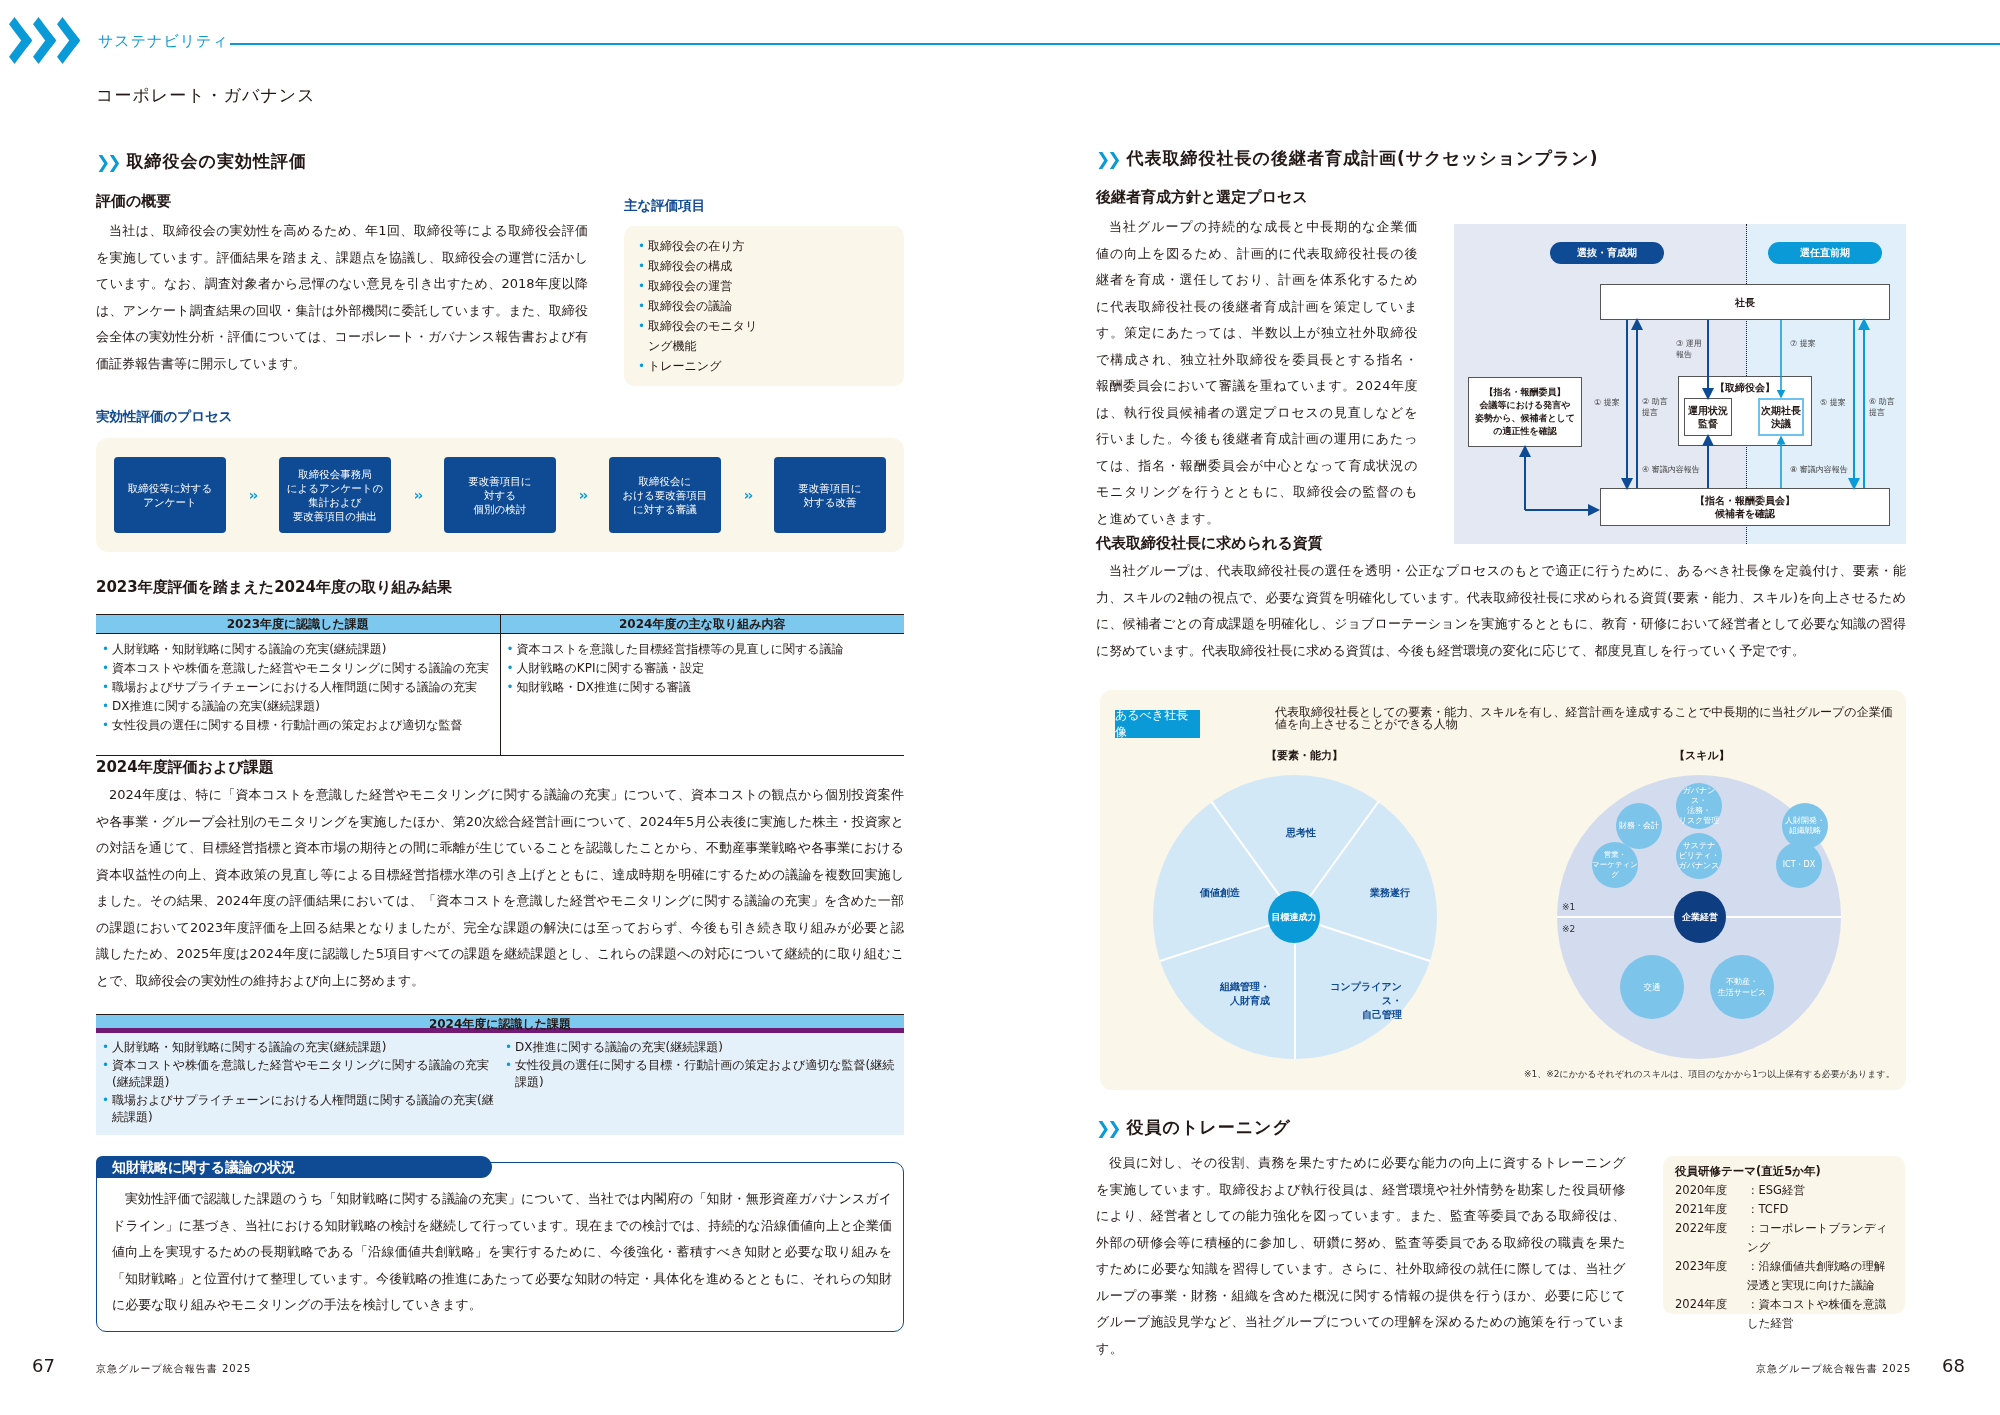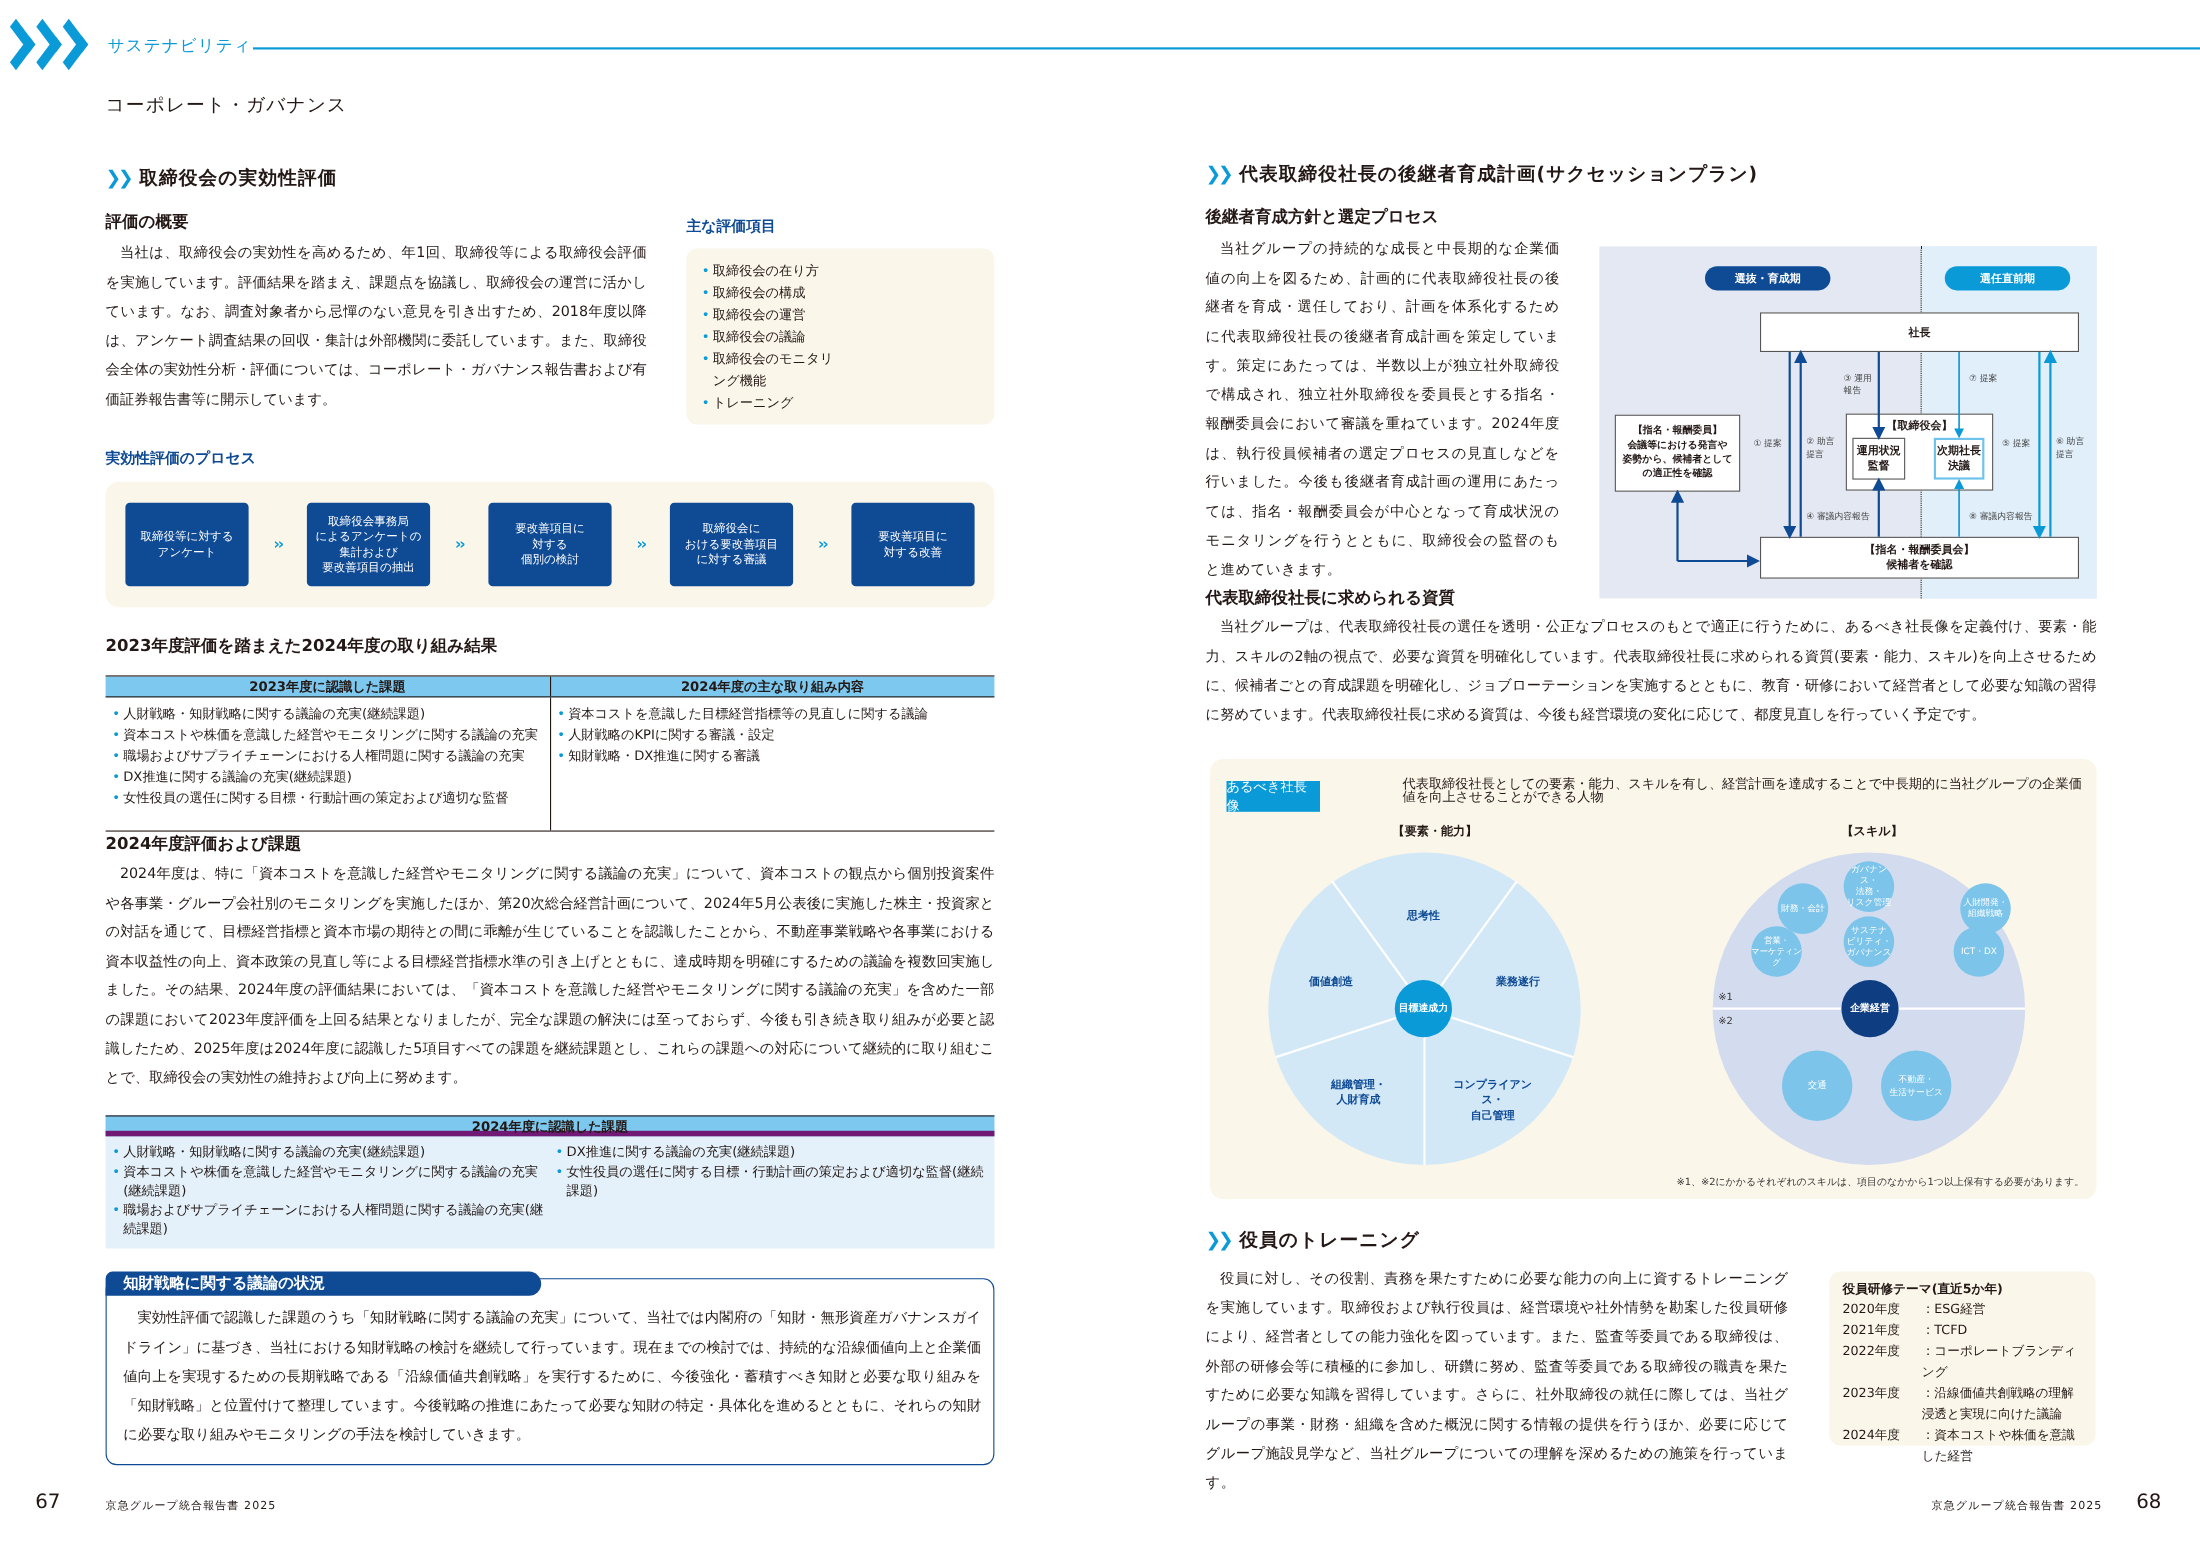--- a/index.html
+++ b/index.html
@@ -52,21 +52,21 @@
   .succ-divider { position: absolute; left: 292px; top: 0; height: 320px; border-left: 1.5px dotted #231815; }
   .pill { position: absolute; height: 22px; border-radius: 11px; color: #fff; font-size: 10px; font-weight: bold; display: flex; align-items: center; justify-content: center; }
   .dbox { position: absolute; background: #fff; border: 1px solid #555; font-size: 10px; font-weight: bold; text-align: center; display: flex; align-items: center; justify-content: center; white-space: pre-line; line-height: 13px; }
   .dlabel { position: absolute; font-size: 8px; color: #444; white-space: pre-line; line-height: 11px; }
   
   .qual { left: 1100px; top: 690px; width: 806px; height: 400px; background: #faf6ea; border-radius: 12px; }
   .qual-tag { position: absolute; left: 15px; top: 20px; width: 85px; height: 28px; background: #0a9ad8; color: #fff; font-size: 12px; display: flex; align-items: center; justify-content: center; }
   .qual-desc { position: absolute; left: 175px; top: 16px; width: 620px; font-size: 12px; line-height: 12px; }
   .qual-h { position: absolute; font-size: 11px; font-weight: bold; }
   .circ { position: absolute; border-radius: 50%; display: flex; align-items: center; justify-content: center; text-align: center; font-size: 9px; line-height: 12px; white-space: pre-line; }
-  .wedge-label { position: absolute; font-size: 10px; color: #0f4a94; font-weight: bold; text-align: center; white-space: pre-line; line-height: 14px; }
+  .wedge-label { position: absolute; font-size: 10px; color: #0f4a94; font-weight: bold; text-align: right; white-space: pre-line; line-height: 14px; }
   .note { position: absolute; font-size: 9px; color: #333; }
   
   .train-box { left: 1663px; top: 1156px; width: 242px; height: 158px; background: #faf6ea; border-radius: 10px; padding: 8px 12px; font-size: 11.5px; }
   .train-row { display: flex; line-height: 19px; }
   .train-yr { width: 72px; flex-shrink: 0; }
   .train-val { flex: 1; }
 </style>
 </head>
 <body>
 

